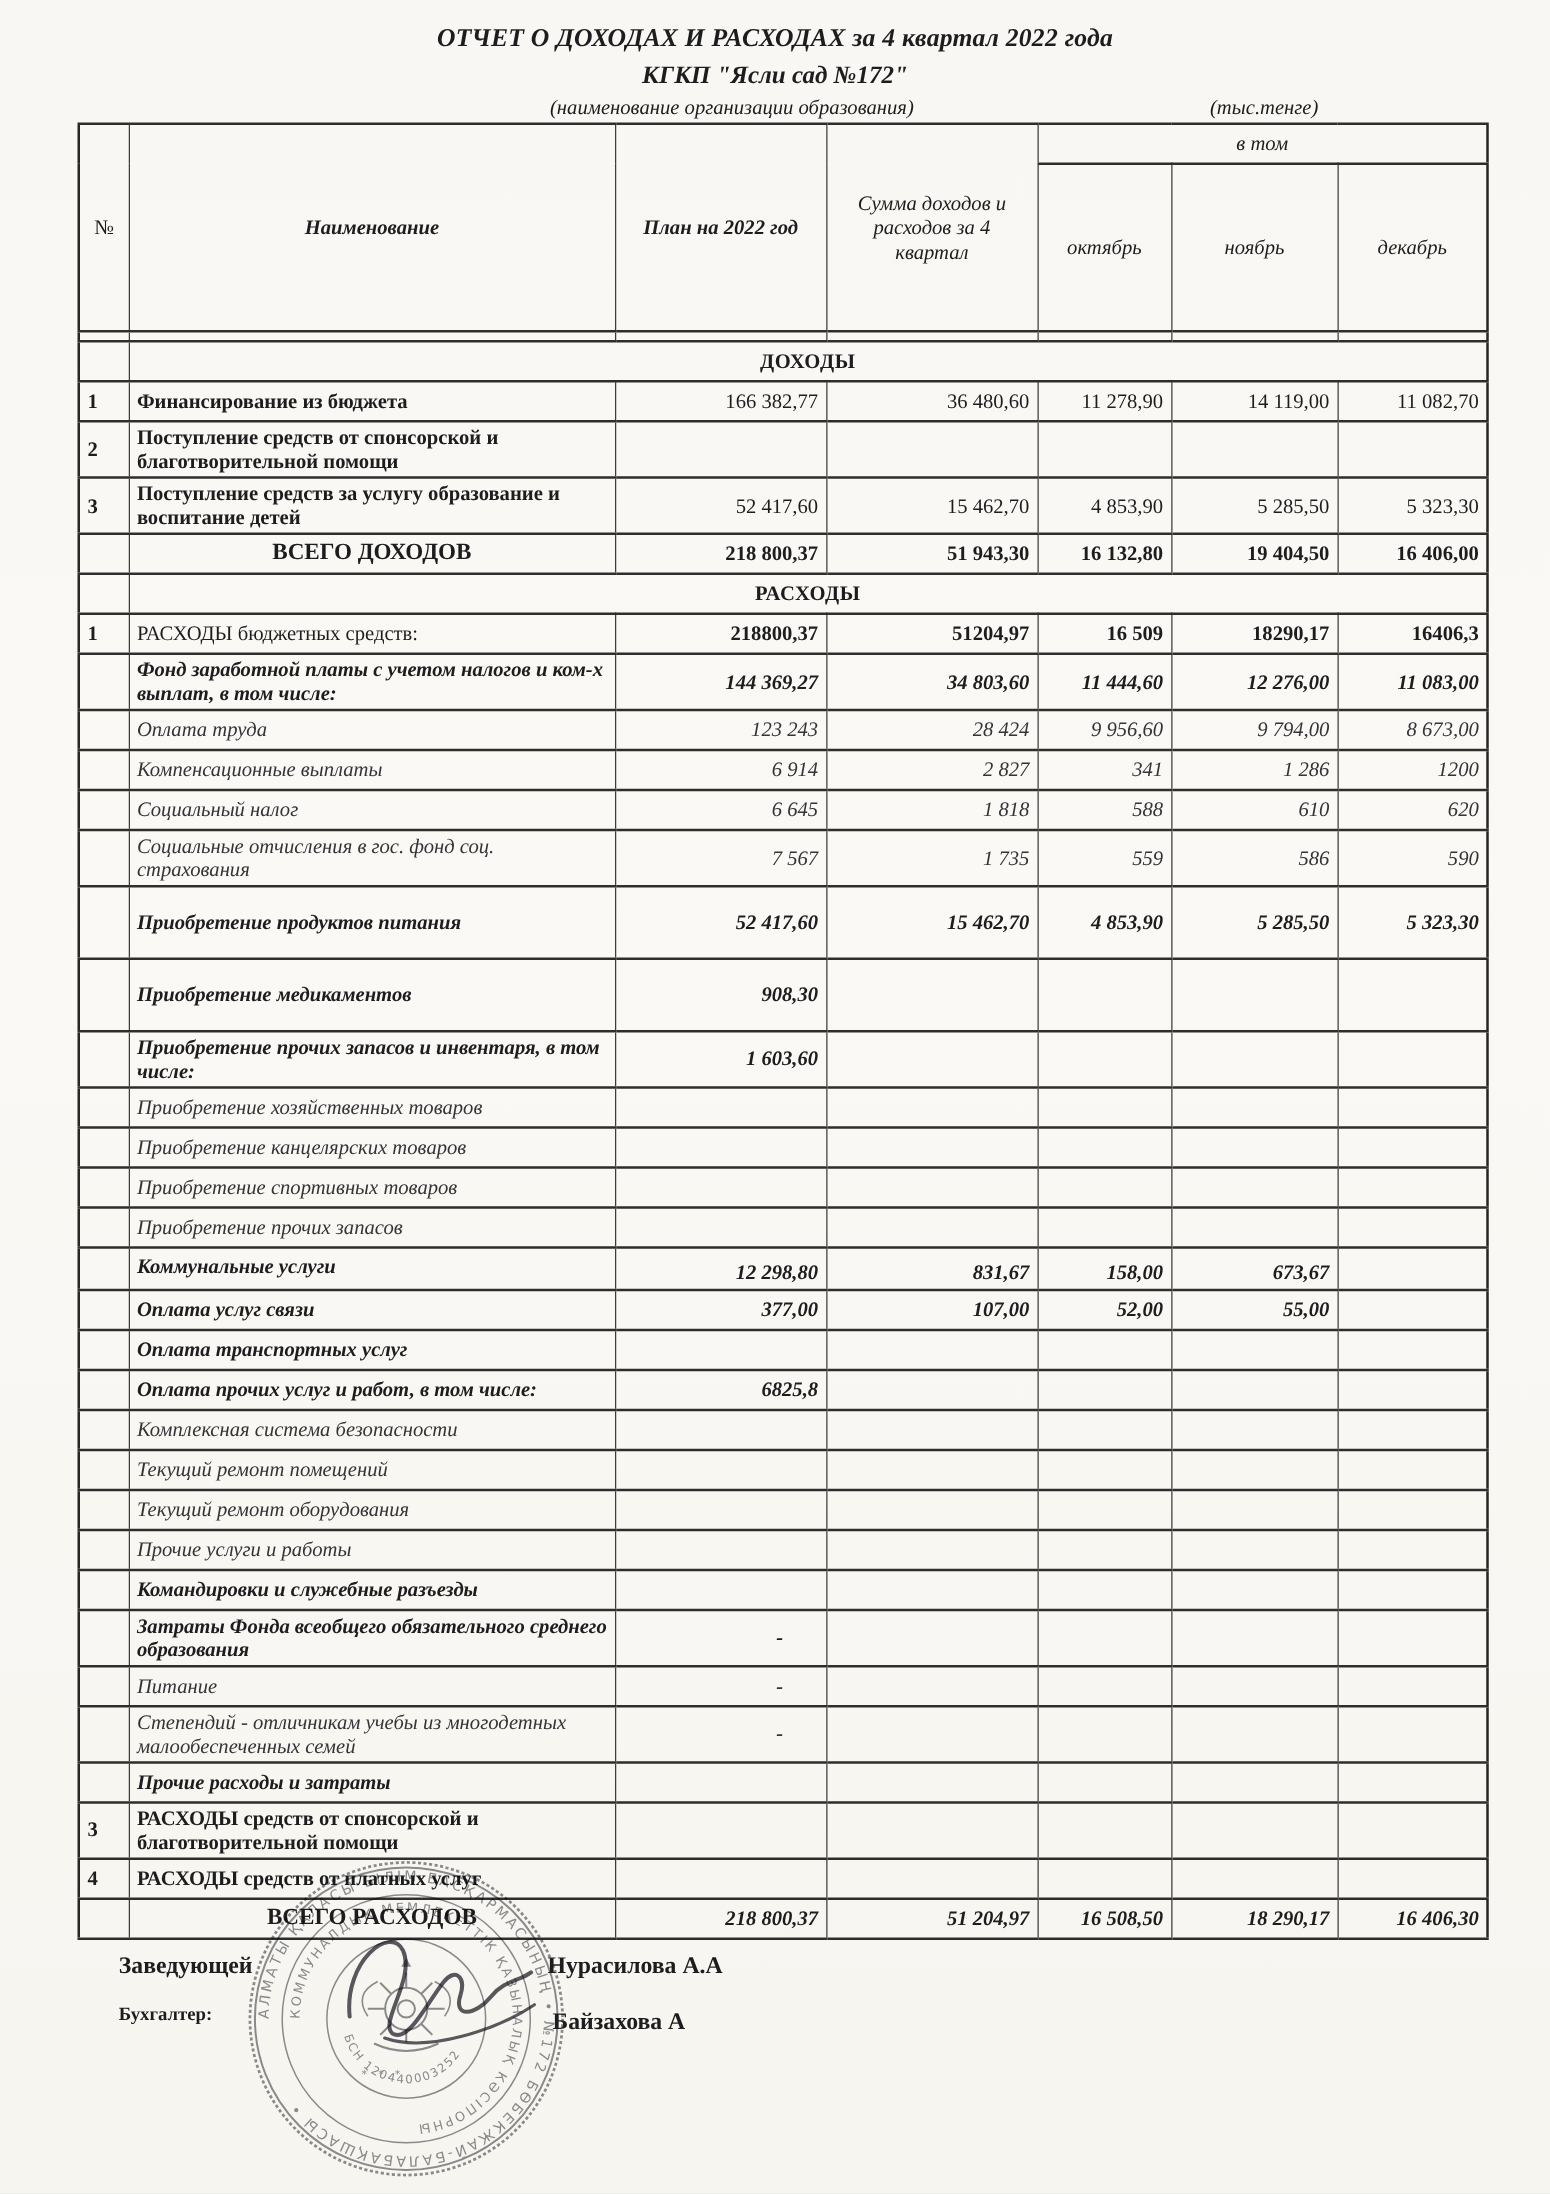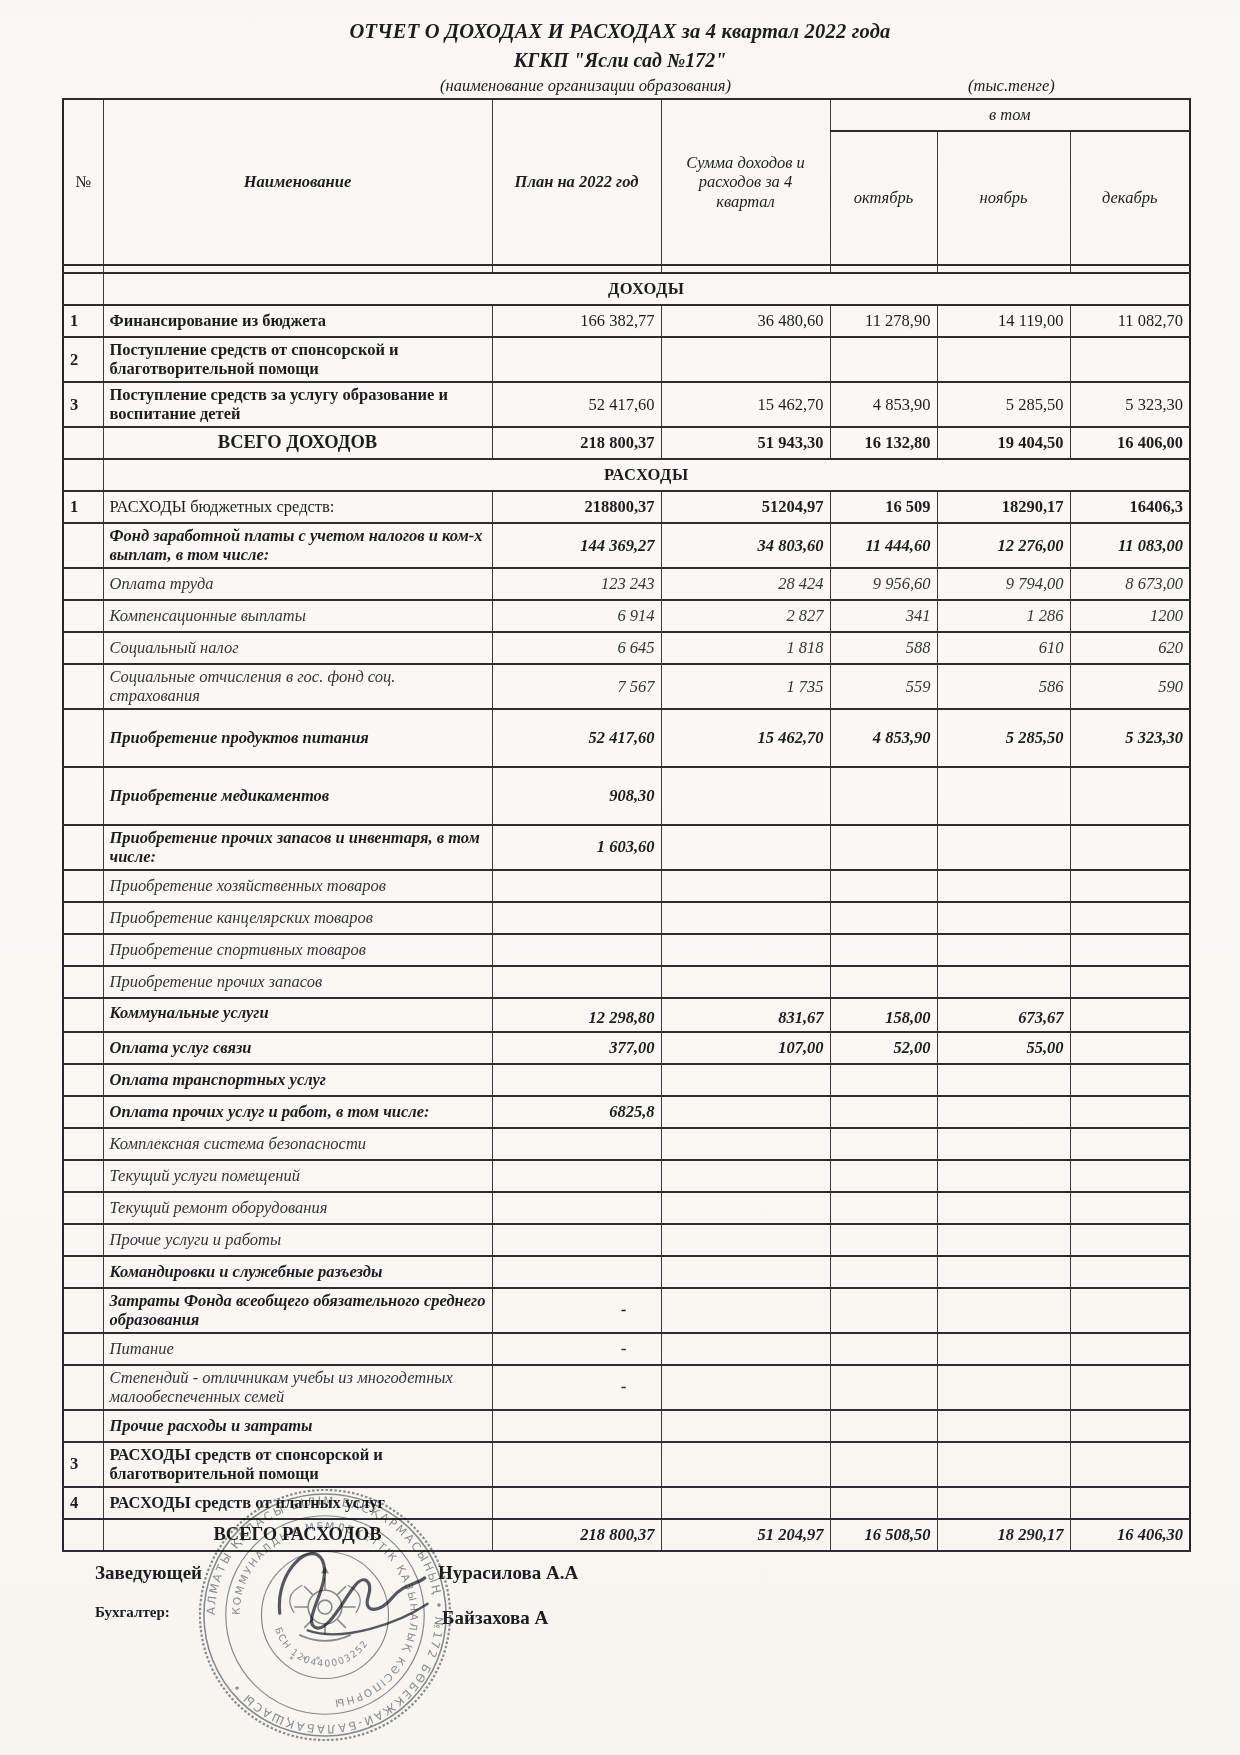--- a/index.html
+++ b/index.html
@@ -337,21 +337,21 @@
           <td class="numcol"></td>
           <td class="label">Комплексная система безопасности</td>
           <td class="val"></td>
           <td class="val"></td>
           <td class="val"></td>
           <td class="val"></td>
           <td class="val"></td>
         </tr>
         <tr class="r-i">
           <td class="numcol"></td>
-          <td class="label">Текущий услуги помещений</td>
+          <td class="label">Текущий ремонт помещений</td>
           <td class="val"></td>
           <td class="val"></td>
           <td class="val"></td>
           <td class="val"></td>
           <td class="val"></td>
         </tr>
         <tr class="r-i">
           <td class="numcol"></td>
           <td class="label">Текущий ремонт оборудования</td>
           <td class="val"></td>

